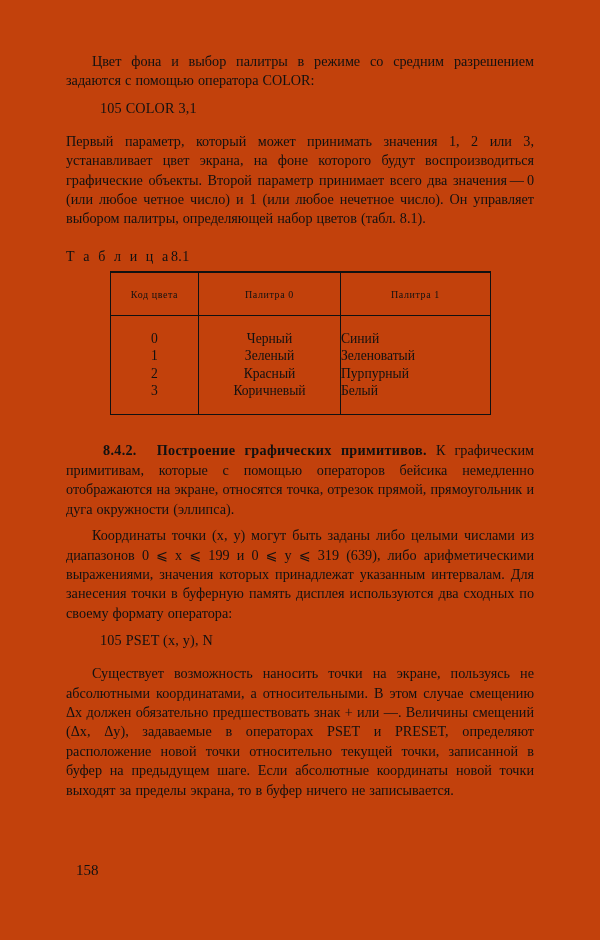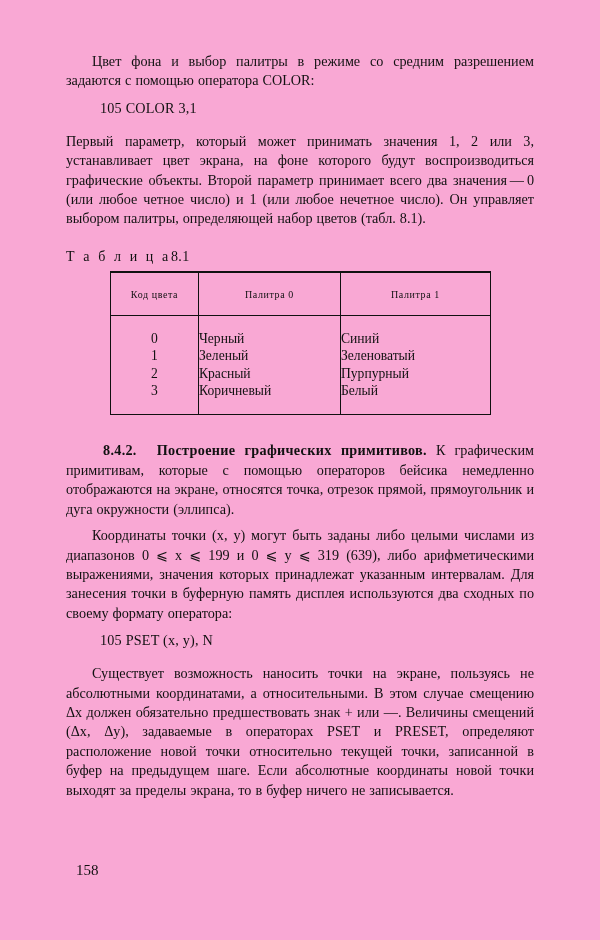--- a/index.html
+++ b/index.html
@@ -15,21 +15,21 @@
     overflow: hidden;
     font-family: "Liberation Serif", "DejaVu Serif", serif;
     color: #111111;
   }
 
   .page {
     position: absolute;
     left: 0; top: 0;
     width: 600px;
     height: 940px;
-    background: #f9a8d4;
+    background: #c2410c;
   }
 
   .content {
     position: absolute;
     left: 66px;
     top: 52px;
     width: 468px;
   }
 
   
@@ -103,21 +103,21 @@
   table.palette td {
     font-size: 13.6px;
     line-height: 17.4px;
     vertical-align: top;
     border-right: 1.6px solid #111;
     padding: 14px 0 15px 0;
   }
   table.palette td:last-child { border-right: none; }
 
   td.col-code { text-align: center; }
-  td.col-pal0 { padding-left: 42px; }
+  td.col-pal0 { padding-left: 42px; text-align: center; }
   td.col-pal1 { padding-left: 40px; }
   .cellrow { display: block; white-space: nowrap; }
 
   
   .folio {
     position: absolute;
     left: 76px;
     top: 862px;
     font-size: 15px;
   }

